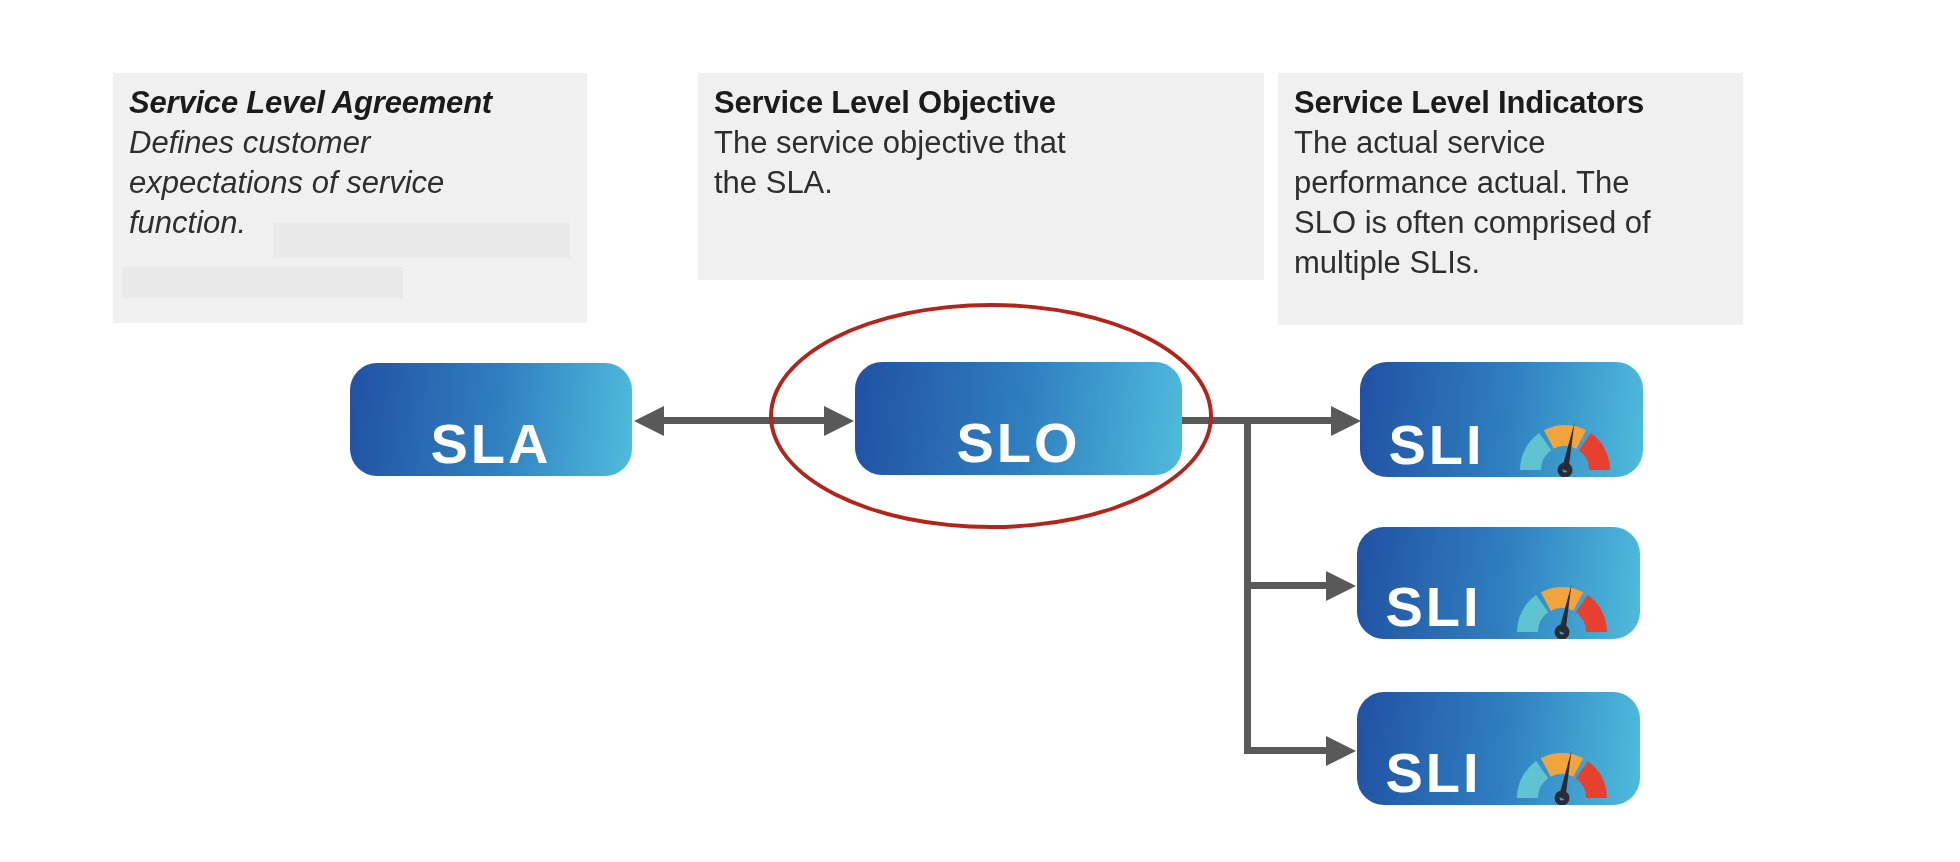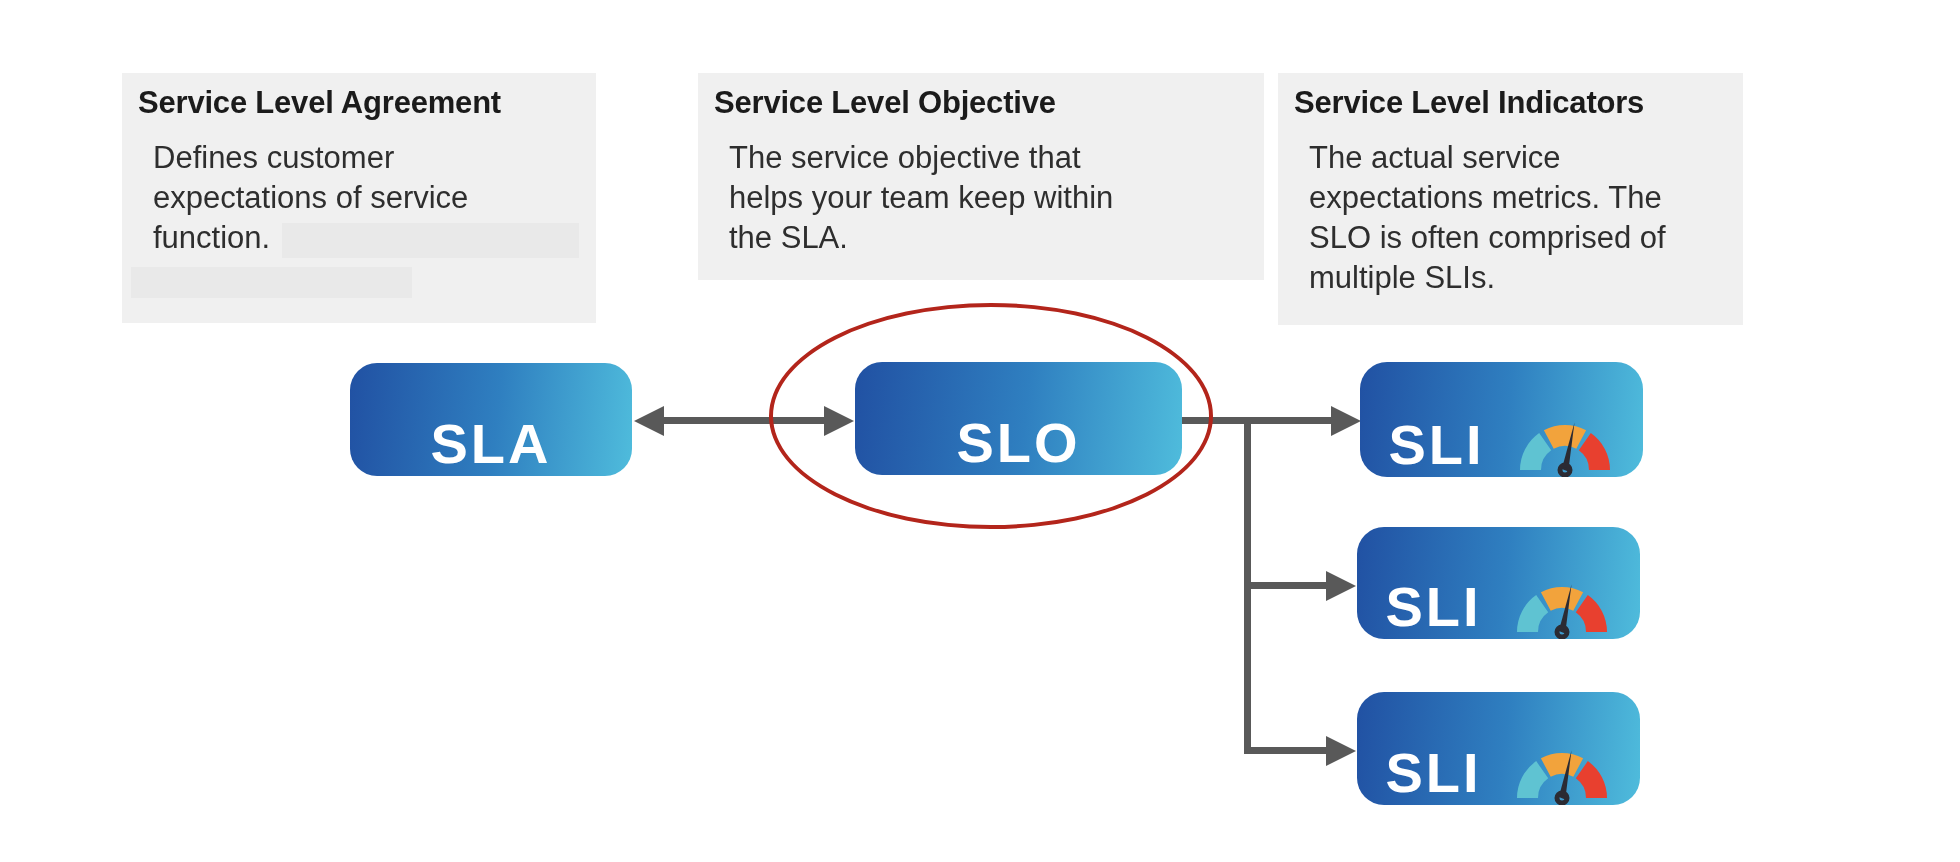--- a/index.html
+++ b/index.html
@@ -21,29 +21,29 @@
   }
   .card h2 {
     margin:0;
     font-size:31px;
     line-height:40px;
     font-weight:bold;
     color:#1b1b1b;
     letter-spacing:-0.2px;
     white-space:nowrap;
   }
-  .card p { margin:15px; }
+  .card p { margin:0; }
   .card .ln {
     display:block;
     font-size:31px;
     line-height:40px;
     color:#2e2e2e;
     white-space:nowrap;
   }
-  .card1 { left:122px; top:73px;  width:474px; height:250px; }
+  .card1 { left:113px; top:73px;  width:474px; height:250px;font-style:italic; }
   .card2 { left:698px; top:73px;  width:566px; height:207px; }
   .card3 { left:1278px; top:73px; width:465px; height:252px; }
   .redact { position:absolute; background:#e9e9e9; }
   .redact-a { left:160px; top:150px; width:297px; height:35px; }
   .redact-b { left:9px;  top:194px; width:281px; height:31px; }
 
   
   .node {
     position:absolute;
     border-radius:27px;
@@ -98,30 +98,29 @@
       <span class="ln">function.</span>
     </p>
     <div class="redact redact-a"></div>
     <div class="redact redact-b"></div>
   </section>
 
   <section class="card card2">
     <h2>Service Level Objective</h2>
     <p>
       <span class="ln">The service objective that</span>
-      <span class="ln">helps your team keep within</span>
       <span class="ln">the SLA.</span>
     </p>
   </section>
 
   <section class="card card3">
     <h2>Service Level Indicators</h2>
     <p>
       <span class="ln">The actual service</span>
-      <span class="ln">expectations metrics. The</span>
+      <span class="ln">performance actual. The</span>
       <span class="ln">SLO is often comprised of</span>
       <span class="ln">multiple SLIs.</span>
     </p>
   </section>
 
   <div class="ah-l" style="left:634px; top:406px;"></div>
   <div class="hline" style="left:660px; top:417px; width:168px;"></div>
   <div class="ah-r" style="left:824px; top:406px;"></div>
 
   <div class="ah-l" style="left:1141px; top:406px;"></div>

